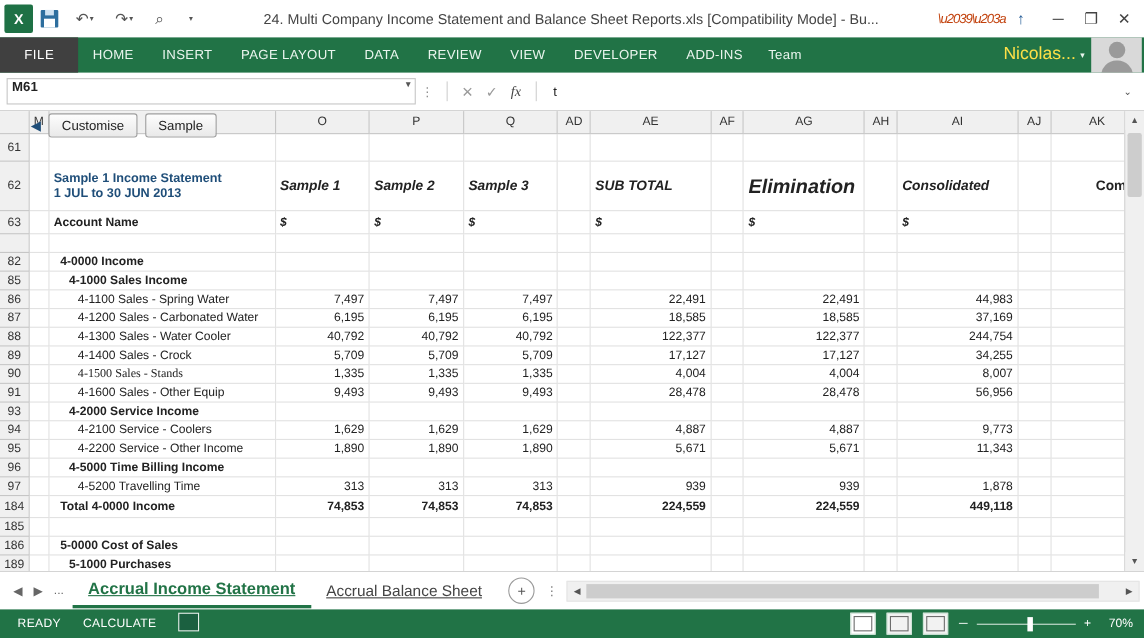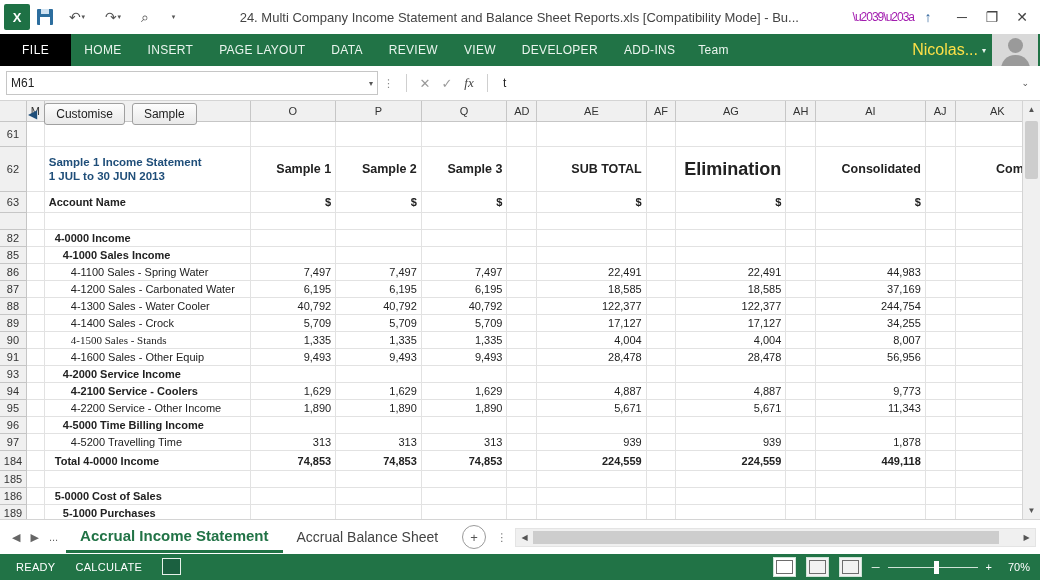--- a/index.html
+++ b/index.html
@@ -93,22 +93,23 @@
     flex: 1;
     text-align: center;
     font-size: 13px;
     color: #444;
     white-space: nowrap;
     overflow: hidden;
     padding: 0 6px;
   }
   .title-scroll {
     font-size: 12px;
-    color: #a21caf;
+    color: #c2410c;
     letter-spacing: -1px;
+    font-style: italic;
   }
   .win-btns {
     display: flex;
     align-items: center;
     gap: 2px;
   }
   .win-btn {
     width: 28px; height: 26px;
     display: flex; align-items: center; justify-content: center;
     font-size: 14px; color: #444;
@@ -122,21 +123,21 @@
   
   .ribbonbar {
     height: 32px;
     background: #217346;
     display: flex;
     align-items: stretch;
     color: #fff;
     position: relative;
   }
   .file-tab {
-    background: #000000;
+    background: #404040;
     padding: 0 22px;
     display: flex;
     align-items: center;
     font-size: 12px;
     letter-spacing: .5px;
     color: #fff;
   }
   .rtab {
     padding: 0 13px;
     display: flex;
@@ -189,24 +190,25 @@
     align-items: center;
     padding: 0 6px;
     border-bottom: 1px solid #d4d4d4;
   }
   .namebox {
     width: 362px;
     height: 22px;
     border: 1px solid #c6c6c6;
     background: #fff;
     display: flex;
-    align-items: center;
+    align-items: flex-start;
     padding: 0 4px;
     font-size: 12px;
     color: #222;
+    font-weight: bold;
   }
   .namebox .nb-text { flex: 1; }
   .namebox .nb-caret { font-size: 8px; color: #555; }
   .fb-sep {
     width: 1px; height: 18px;
     background: #cfcfcf;
     margin: 0 7px;
   }
   .fb-dots { color:#888; font-size: 11px; margin: 0 5px;}
   .fb-btn {
@@ -269,21 +271,21 @@
     border-right: 1px solid #e2e2e2;
     border-bottom: 1px solid #e2e2e2;
     padding: 0 4px;
     height: 16px;
     overflow: hidden;
     white-space: nowrap;
     color: #222;
     background: #fff;
   }
   .num { text-align: right; }
-  .ctr { text-align: right; }
+  .ctr { text-align: left; font-style: italic; }
   .bold { font-weight: bold; }
   .navy { color: #1f3864; }
   .hdr-blue { color: #1f4e79; font-weight: bold; }
   .row-h { height: 16px; margin-left: 23px; }
   .yellowcell { background: #ffffb3; }
   .blue-border-top { border-top: 1px solid #1f4e79; }
   .blue-border-bottom { border-bottom: 1px solid #1f4e79; }
   .thick-top { border-top: 1px solid #808080; }
   .thick-bottom { border-bottom: 1px solid #808080; }
 
@@ -348,20 +350,21 @@
     color: #666; font-size: 11px;
     padding: 0 8px;
   }
   .sheet-tab {
     padding: 0 14px;
     height: 28px;
     display: flex;
     align-items: center;
     font-size: 14px;
     color: #444;
+    text-decoration: underline;
   }
   .sheet-tab.active {
     color: #217346;
     font-weight: bold;
     border-bottom: 3px solid #217346;
     font-size: 15px;
   }
   .add-sheet {
     width: 22px; height: 22px;
     border: 1px solid #9a9a9a;
@@ -775,21 +778,21 @@
         <td class="cell num"></td>
         <td class="cell"></td>
         <td class="cell num"></td>
         <td class="cell yellowcell"></td>
         <td class="cell yellowcell"></td>
       </tr>
 
       <tr class="row-h">
         <td class="rowhead">94</td>
         <td class="cell"></td>
-        <td class="cell" style="padding-left:26px;font-weight:bold;">4-2100 Service - Coolers</td>
+        <td class="cell" style="padding-left:26px;">4-2100 Service - Coolers</td>
         <td class="cell num">1,629</td>
         <td class="cell num">1,629</td>
         <td class="cell num">1,629</td>
         <td class="cell"></td>
         <td class="cell num">4,887</td>
         <td class="cell"></td>
         <td class="cell num">4,887</td>
         <td class="cell"></td>
         <td class="cell num">9,773</td>
         <td class="cell yellowcell"></td>

